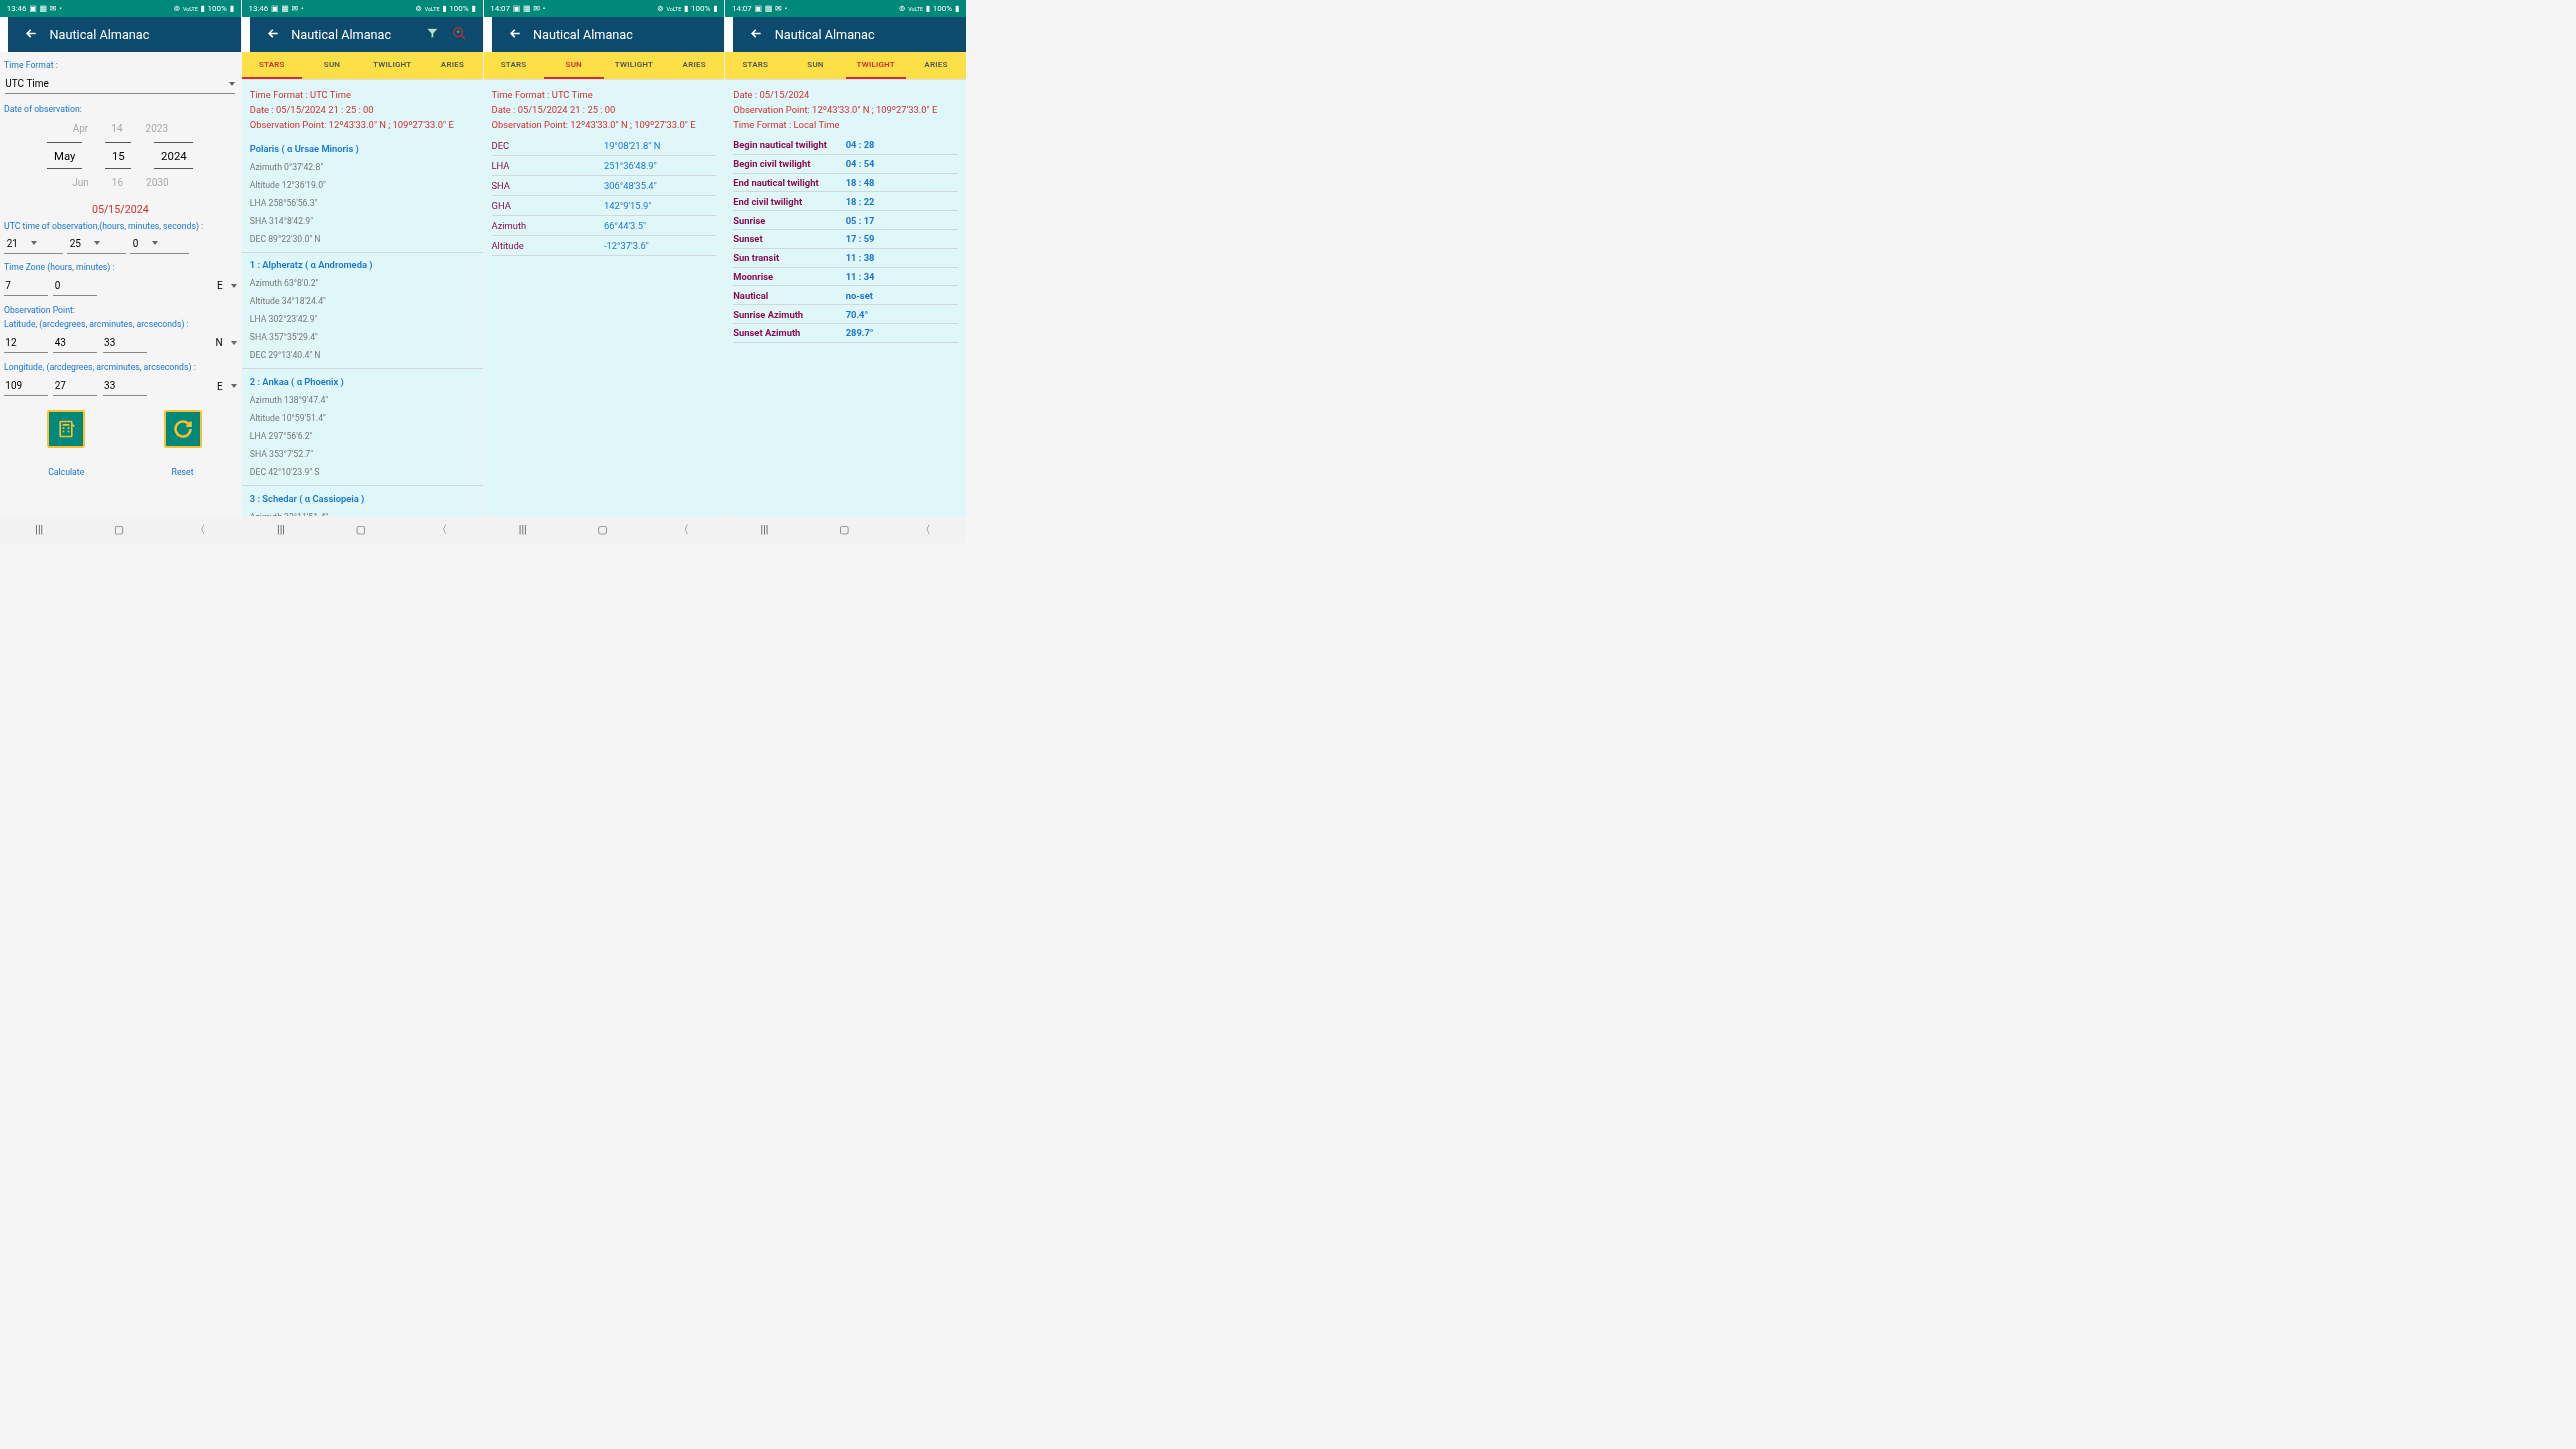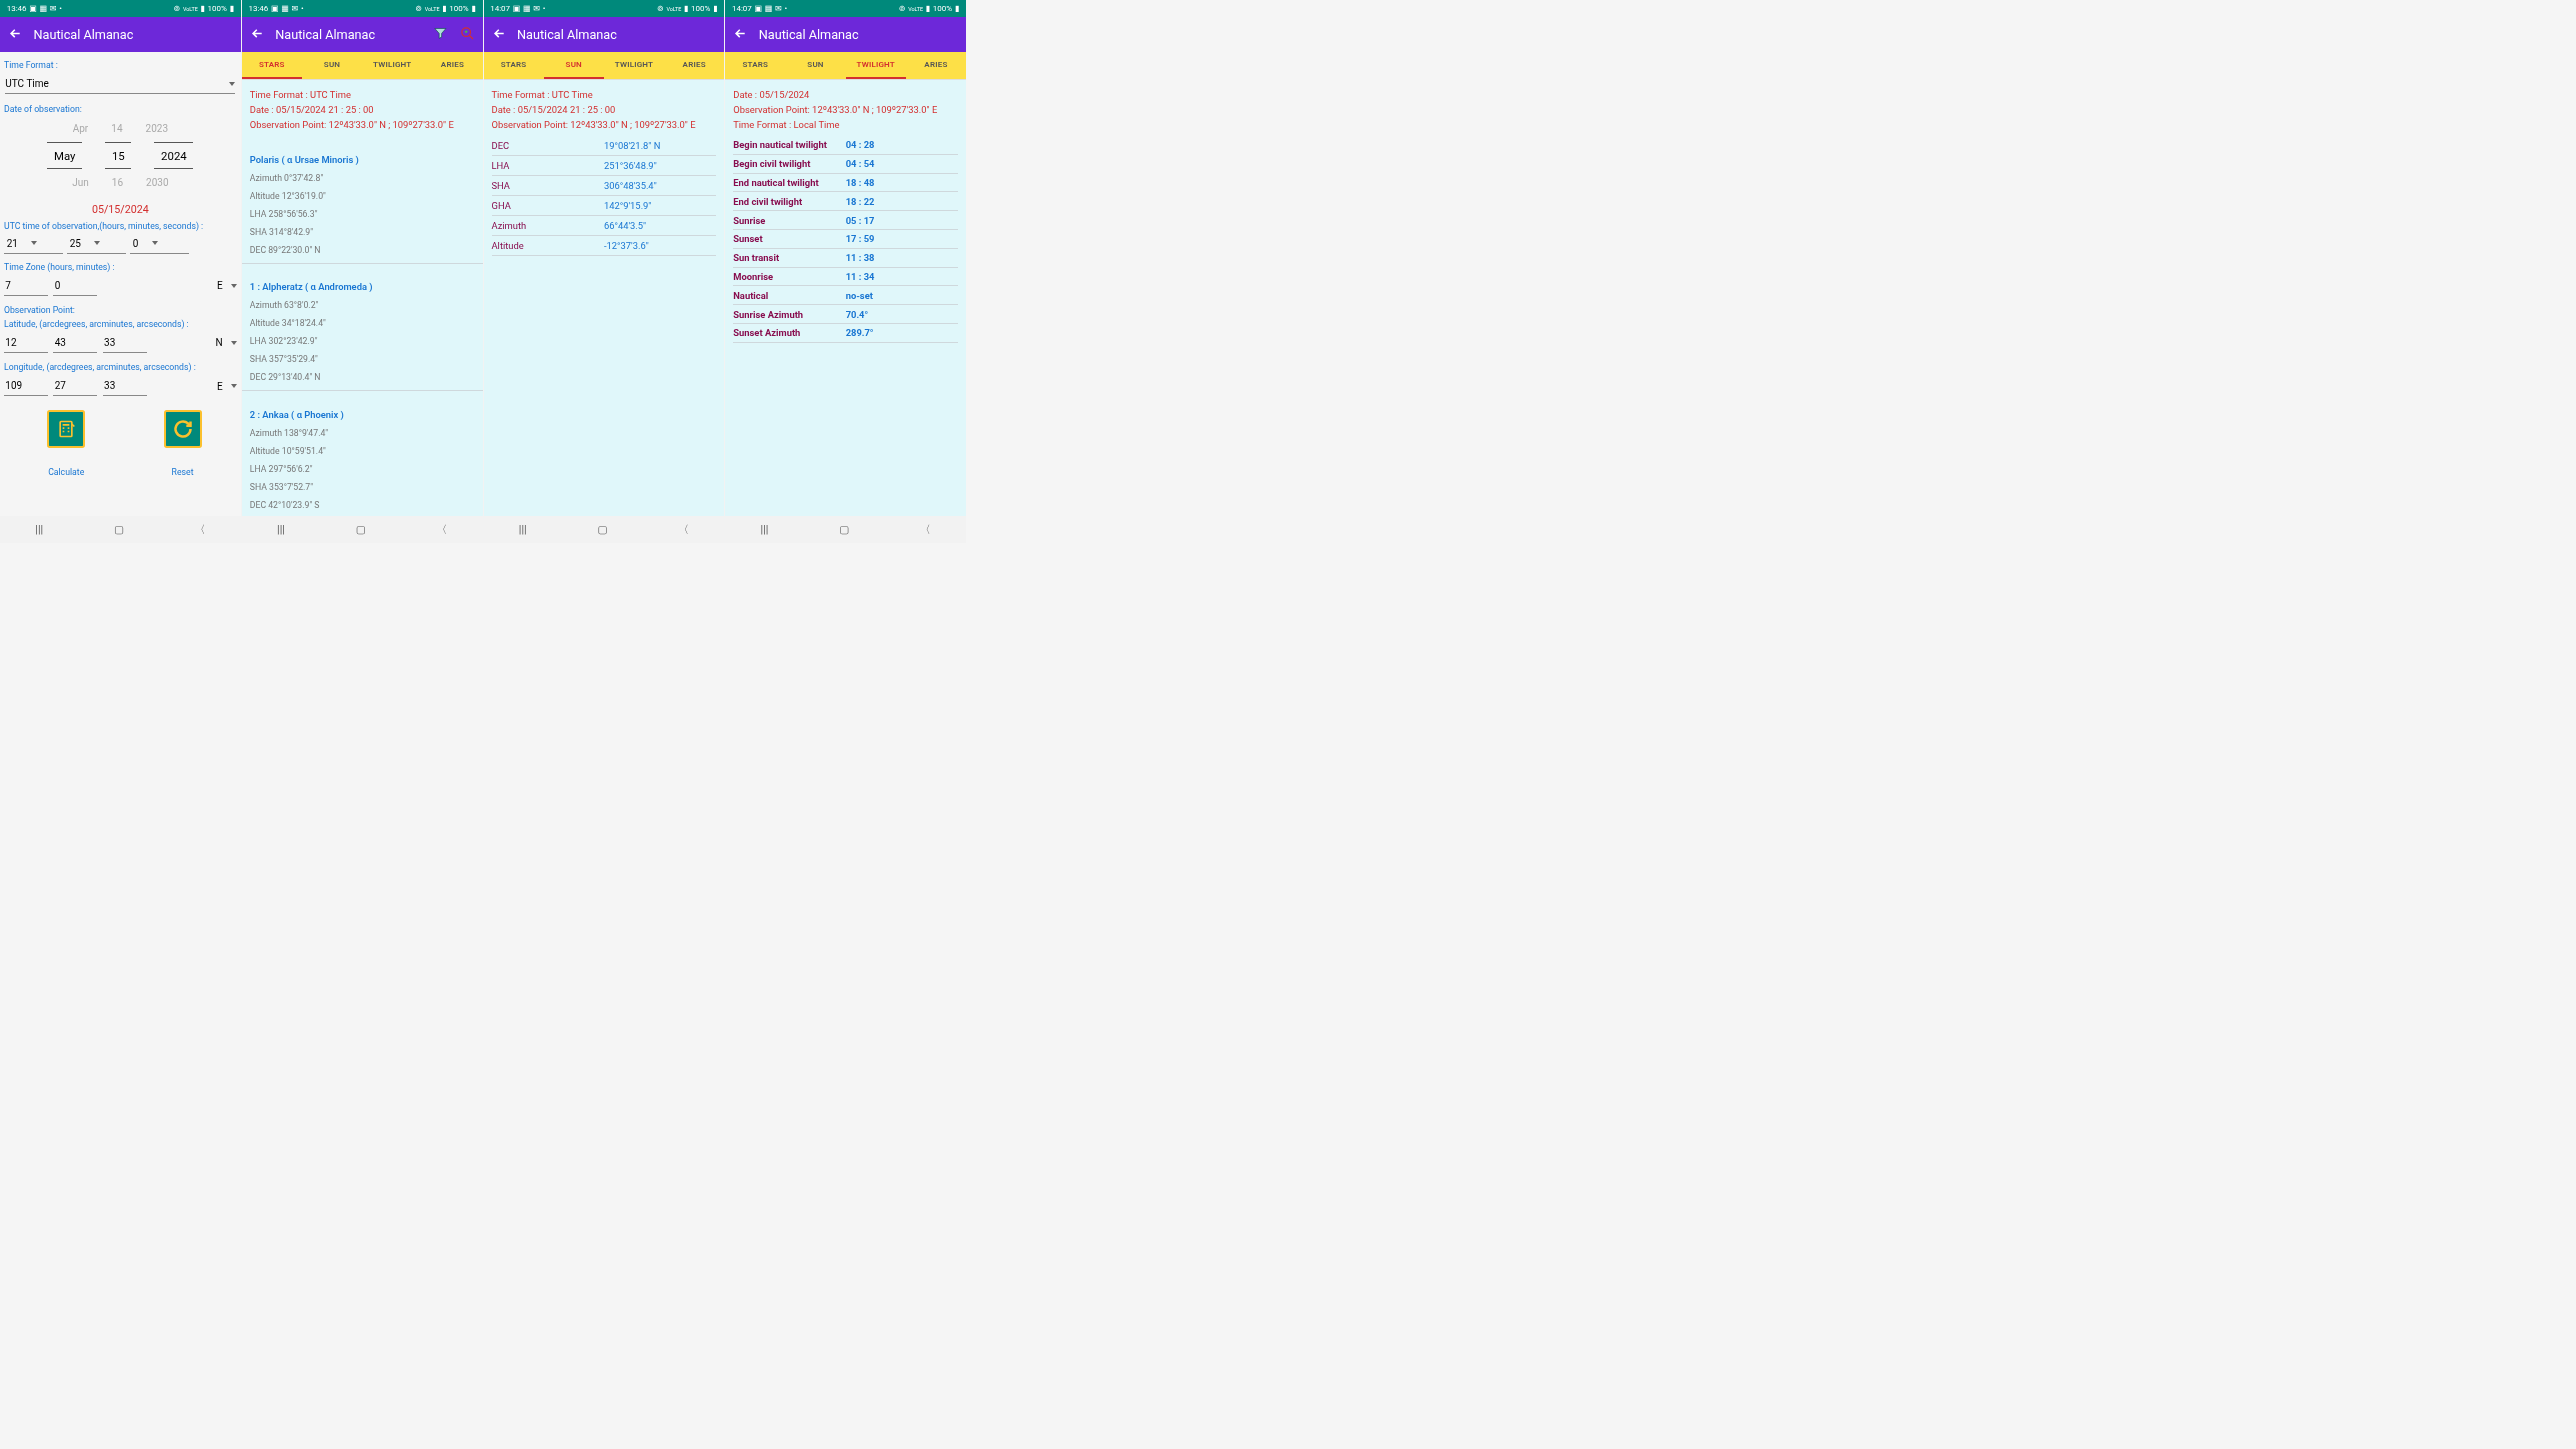--- a/index.html
+++ b/index.html
@@ -7,21 +7,21 @@
   .container { display: flex; width: 100%; height: 100%; }
   .pane { flex: 1; display: flex; flex-direction: column; border-right: 0.7px solid rgba(0,0,0,0.05); background: #fff; position: relative; }
   .pane:last-child { border-right: none; }
 
   
   .status-bar { height: 17.4px; background: #00897b; color: #fff; display: flex; align-items: center; padding: 0 6.7px; font-size: 8px; }
   .status-left { display: flex; align-items: center; gap: 2.7px; }
   .status-right { margin-left: auto; display: flex; align-items: center; gap: 2.7px; }
 
   
-  .app-bar { height: 35px; background: #6d28d9; color: #fff; display: flex; align-items: center; padding: 0 8px; }
+  .app-bar { height: 35px; background: #0c4a6e; color: #fff; display: flex; align-items: center; padding: 0 16px; margin-left: 8px; }
   .app-bar .back { margin-right: 10.7px; }
   .app-bar .title { font-size: 12.7px; font-weight: 400; }
   .app-bar .actions { margin-left: auto; display: flex; gap: 12px; align-items: center; }
 
   
   .tabs { display: flex; background: #fde047; border-bottom: 0.7px solid #ddd; }
   .tab { flex: 1; text-align: center; padding: 8px 0; font-size: 8px; font-weight: 600; color: #555; letter-spacing: 0.2px; }
   .tab.active { color: #d32f2f; border-bottom: 2px solid #d32f2f; }
 
   
@@ -50,21 +50,21 @@
 
   .action-buttons { display: flex; justify-content: space-around; padding: 6.7px 0 4px 0; }
   .action-btn { display: flex; flex-direction: column; align-items: center; gap: 19px; padding-left: 8px; }
   .action-btn .icon-box { width: 38px; height: 38px; background: #00897b; border: 2px solid #fbc02d; border-radius: 2.7px; display: flex; align-items: center; justify-content: center; }
   .action-btn .lbl { color: #1976d2; font-size: 8.7px; }
 
   
   .info-header { padding: 6.7px 8px 4px 8px; }
   .info-header .line { color: #d32f2f; font-size: 9.4px; padding: 2px 0; }
 
-  .star-block { padding: 4px 8px; border-bottom: 0.7px solid #cfd8dc; margin-top: 11px; }
+  .star-block { padding: 4px 8px; border-bottom: 0.7px solid #cfd8dc; }
   .star-title { color: #1976d2; font-size: 9.4px; font-weight: 600; padding: 2.7px 0 4px 0; }
   .star-row { color: #777; font-size: 8.7px; padding: 4px 0; }
 
   .sun-rows { padding: 0 8px; }
   .sun-row { display: flex; padding: 4px 0; border-bottom: 0.7px solid #cfd8dc; font-size: 9.4px; }
   .sun-row .k { color: #880e4f; flex: 0 0 50%; }
   .sun-row .v { color: #1976d2; flex: 1; }
 
   .twilight-rows { padding: 0 8px; font-weight: bold; }
   .tw-row { display: flex; padding: 3.4px 0; border-bottom: 0.7px solid #cfd8dc; font-size: 9.4px; }

